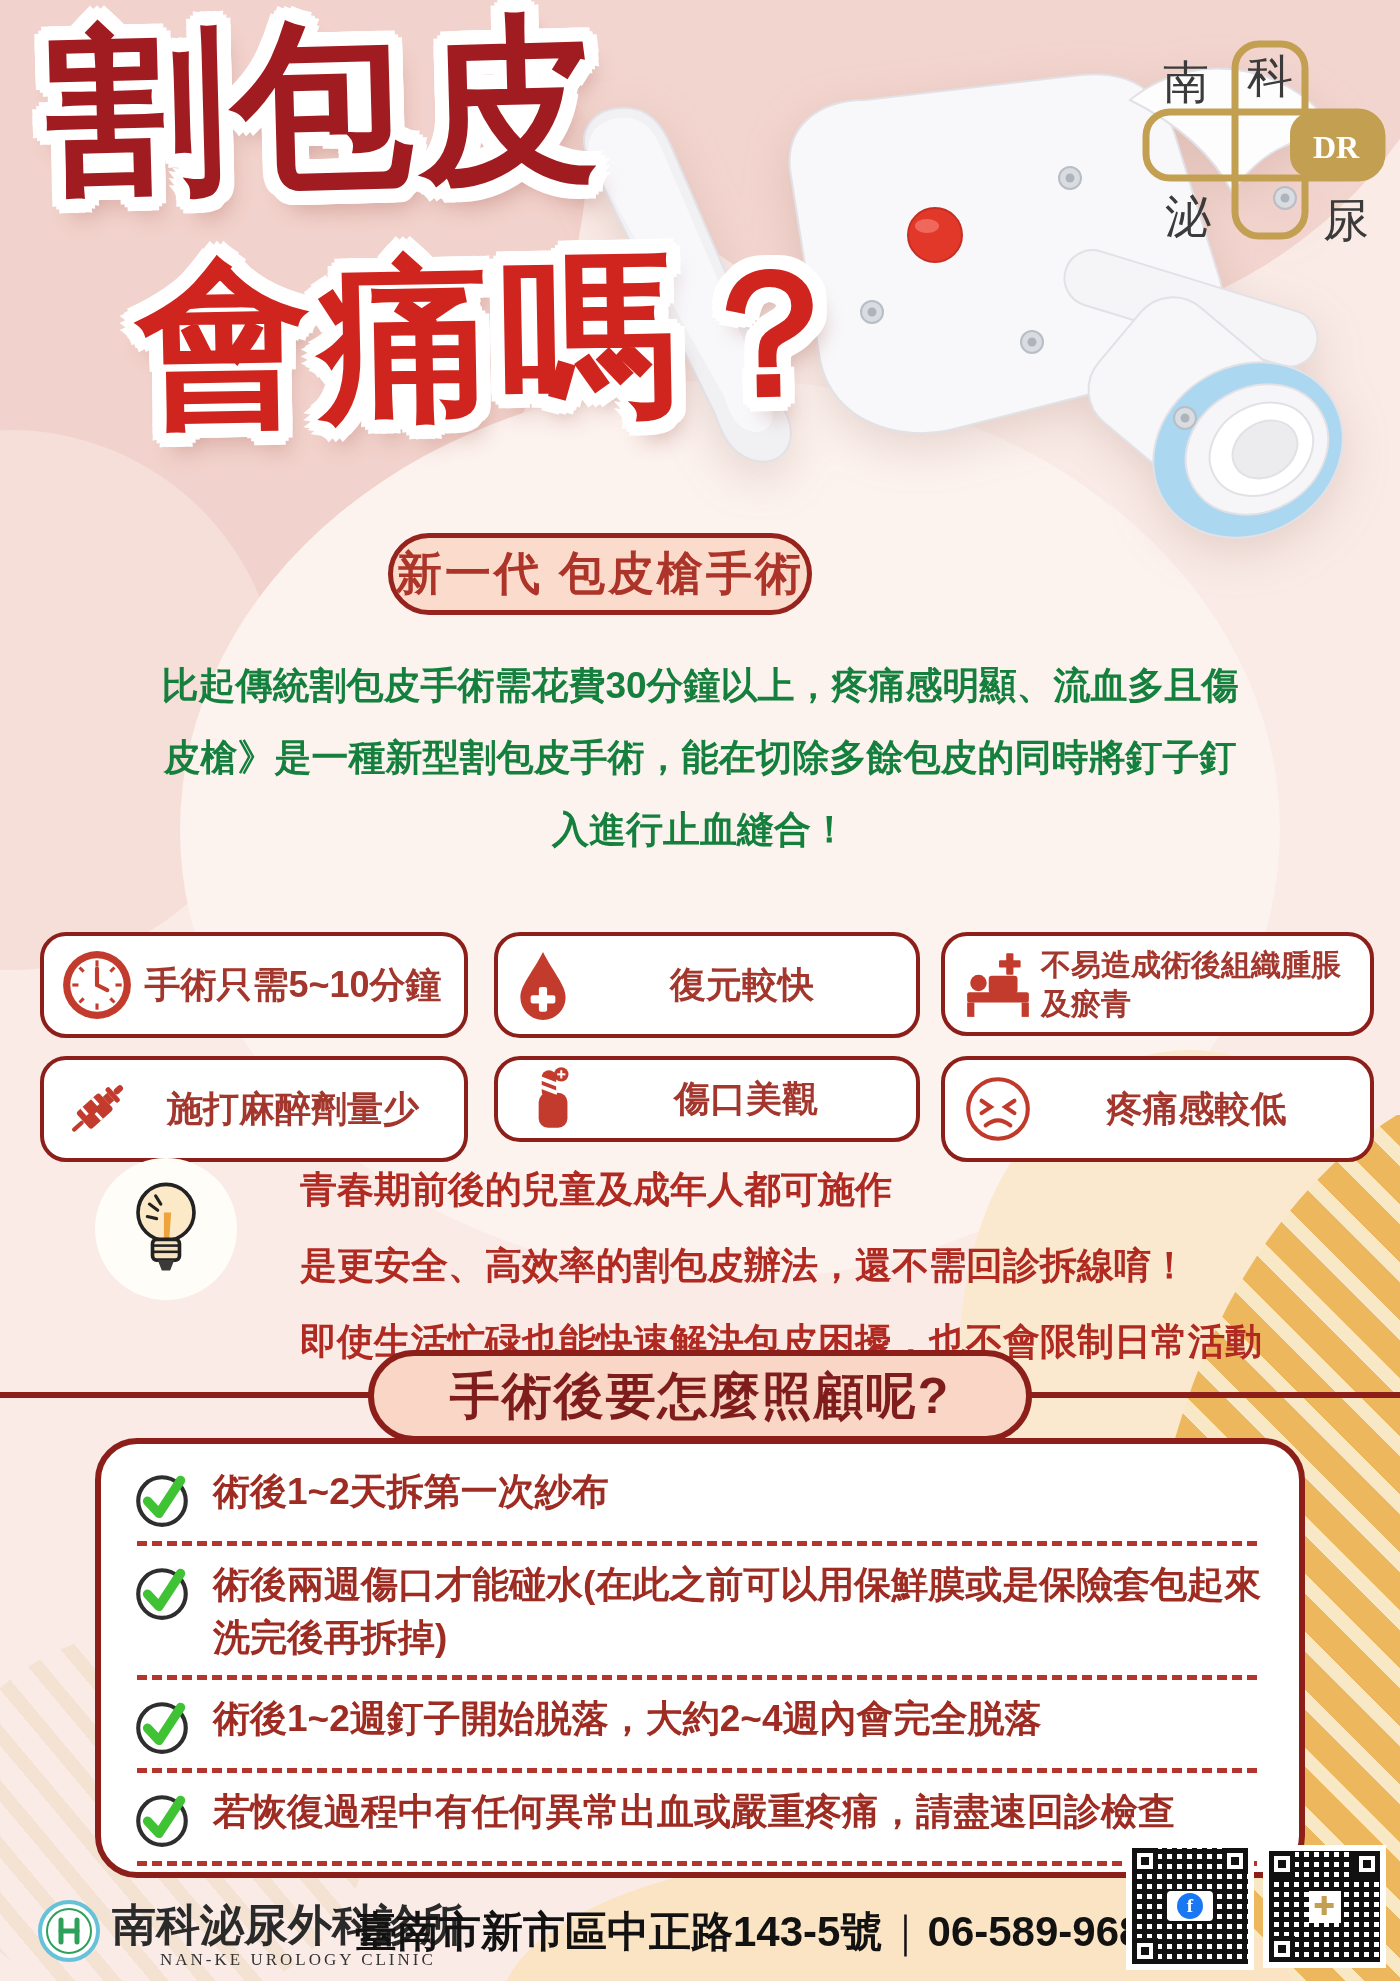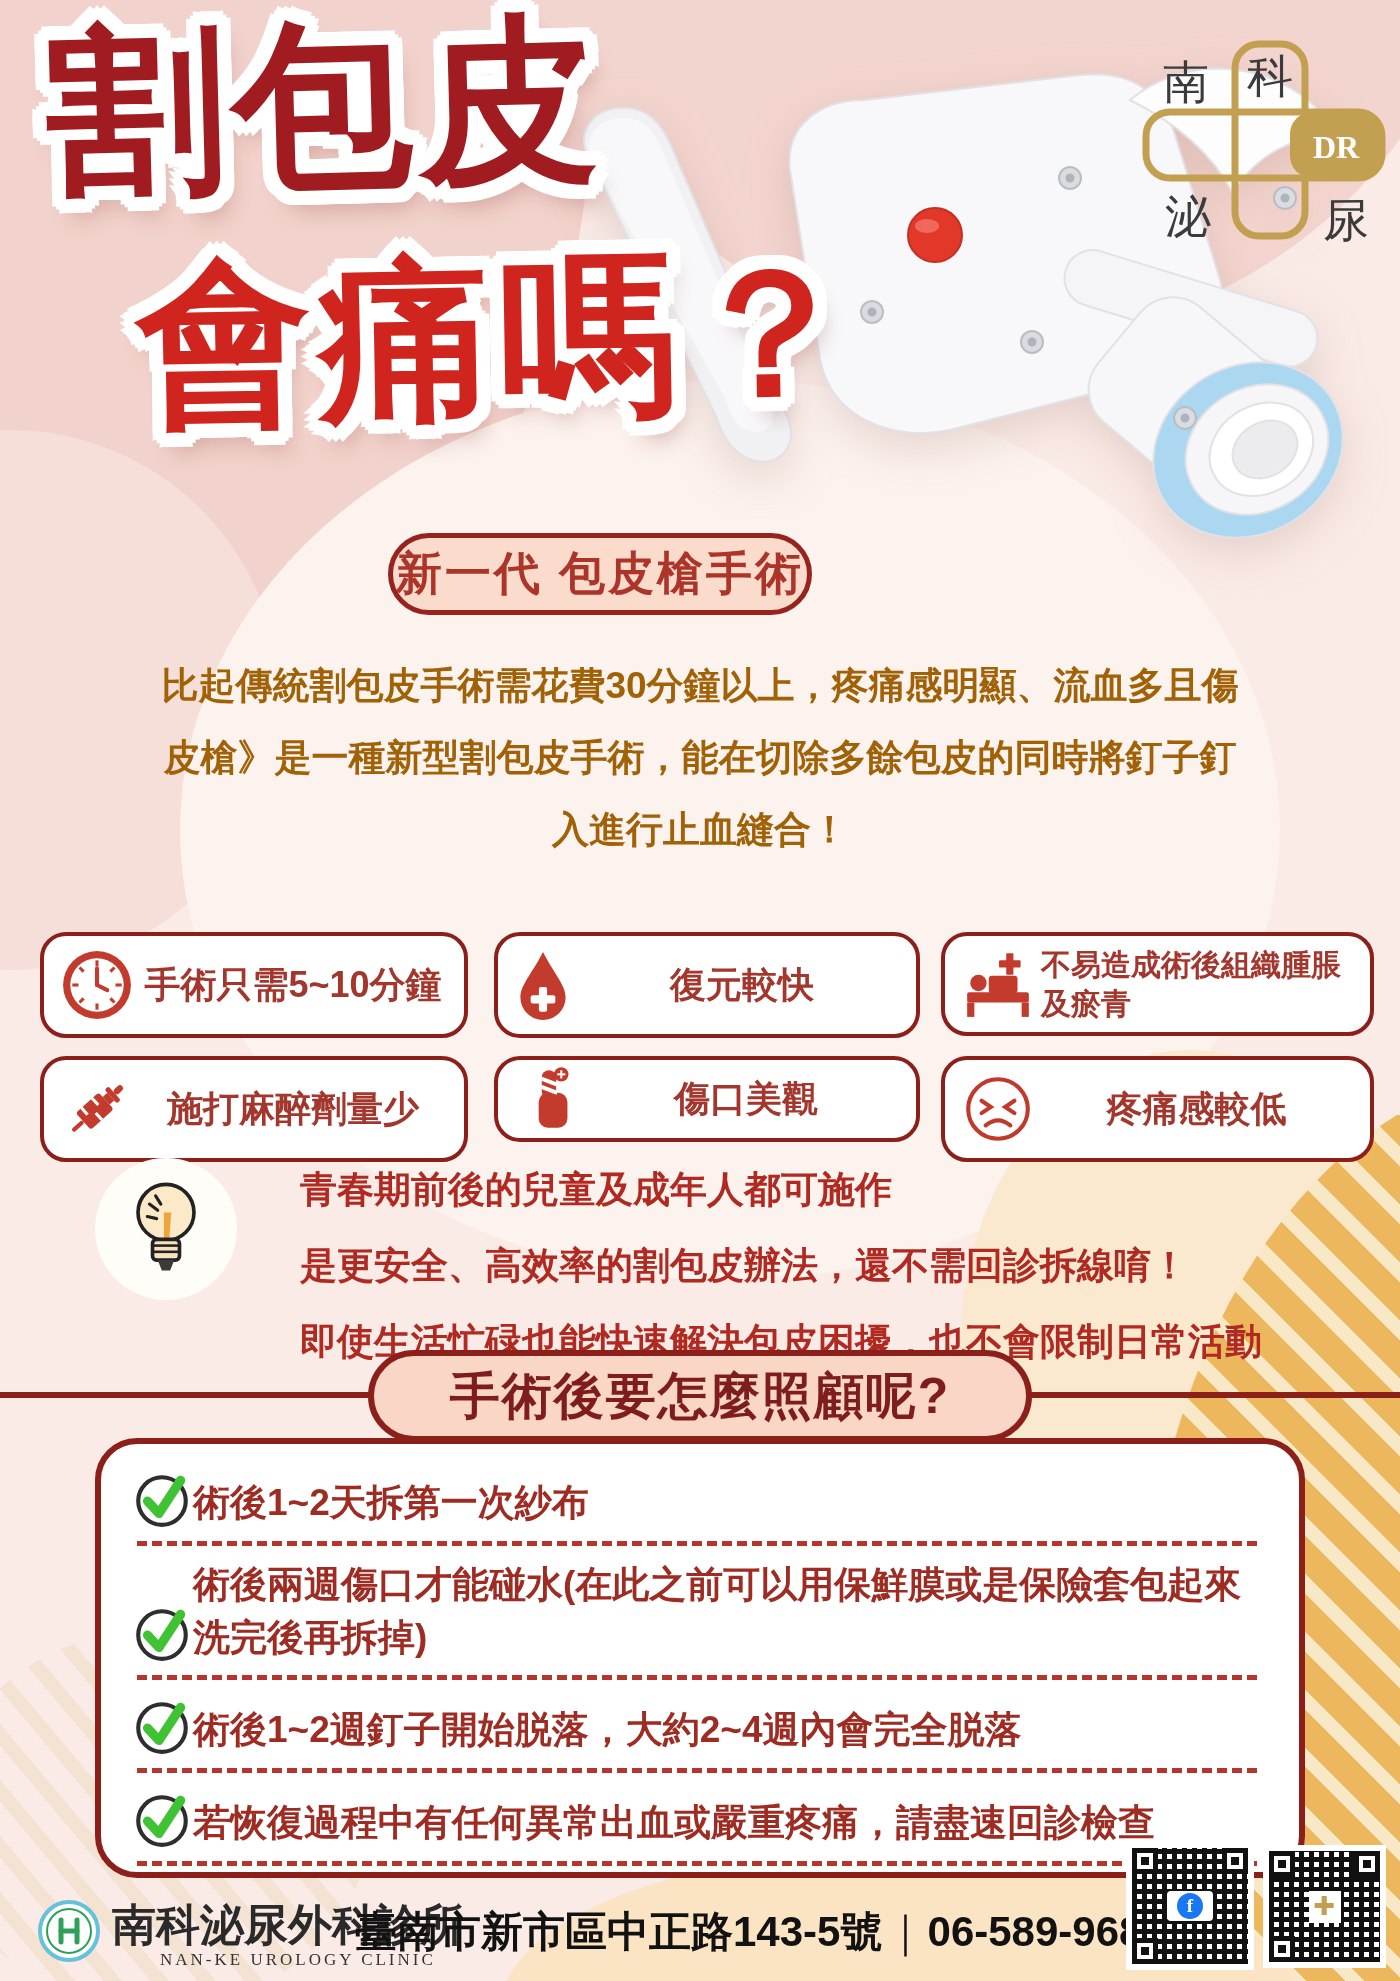--- a/index.html
+++ b/index.html
@@ -37,21 +37,21 @@
   .device{left:520px;top:30px;z-index:1;filter:drop-shadow(0 14px 22px rgba(175,135,125,.28));}
   .brand-logo{left:1138px;top:36px;z-index:3;}
 
   
   .sub-pill{left:388px;top:533px;width:424px;height:82px;z-index:2;background:#FBDCCC;
     border:5px solid #96231D;border-radius:46px;display:flex;align-items:center;justify-content:center;
     font-size:46px;font-weight:800;color:#AD3429;letter-spacing:3px;box-sizing:border-box;white-space:nowrap;}
 
   
   .intro{left:60px;top:650px;width:1280px;z-index:2;text-align:center;
-    font-size:37px;font-weight:700;color:#a16207;line-height:72px;}
+    font-size:37px;font-weight:700;color:#15803d;line-height:72px;}
   .intro div{white-space:nowrap;}
 
   
   .badge{position:absolute;z-index:2;background:#fff;border:4px solid #8D1F1A;border-radius:26px;
     display:flex;align-items:center;padding:0 12px 0 16px;box-sizing:border-box;}
   .badge .txt{flex:1;text-align:center;font-weight:700;color:#A3372D;font-size:36px;white-space:nowrap;}
   .badge .txt.small{font-size:30px;line-height:1.3;white-space:normal;text-align:left;padding-left:6px;}
   .badge .ic{width:74px;height:74px;flex:0 0 auto;}
   .b1{left:40px;top:932px;width:428px;height:106px;}
   .b2{left:494px;top:932px;width:426px;height:106px;padding-left:8px;}
@@ -67,21 +67,21 @@
   .tip-text div{white-space:nowrap;}
 
   
   .care-line{left:0;top:1392px;width:1400px;height:6px;background:#8D1F1A;z-index:1;}
   .care-pill{left:368px;top:1350px;width:664px;height:92px;z-index:2;background:#F9D6C5;
     border:6px solid #8D1F1A;border-radius:50px;display:flex;align-items:center;justify-content:center;
     font-size:50px;font-weight:800;color:#7f1d1d;letter-spacing:2px;box-sizing:border-box;white-space:nowrap;}
   .care-box{left:95px;top:1438px;width:1210px;height:440px;z-index:2;background:#fff;
     border:6px solid #8D1F1A;border-radius:42px;box-sizing:border-box;padding:14px 36px 6px 30px;
     display:flex;flex-direction:column;justify-content:space-between;}
-  .care-item{display:flex;align-items:flex-end;padding:8px 0 6px 0;}
+  .care-item{display:flex;align-items:flex-start;gap:20px;padding:8px 0 6px 0;}
   .care-item .chk{width:62px;height:62px;flex:0 0 auto;margin-top:2px;}
   .care-item .ct{font-size:37px;font-weight:700;color:#9E2C23;line-height:1.42;}
   .care-sep{border-top:5px dashed #B5352C;height:0;margin:0 6px;}
 
   
   .f-logo{left:36px;top:1898px;z-index:3;}
   .f-name{left:112px;top:1896px;z-index:3;font-family:"DejaVu Serif","Liberation Serif",serif;
     font-size:44px;font-weight:700;color:#2A2A2A;white-space:nowrap;}
   .f-name-en{left:160px;top:1950px;z-index:3;font-family:"Liberation Serif",serif;
     font-size:17px;letter-spacing:3px;color:#333;white-space:nowrap;}

